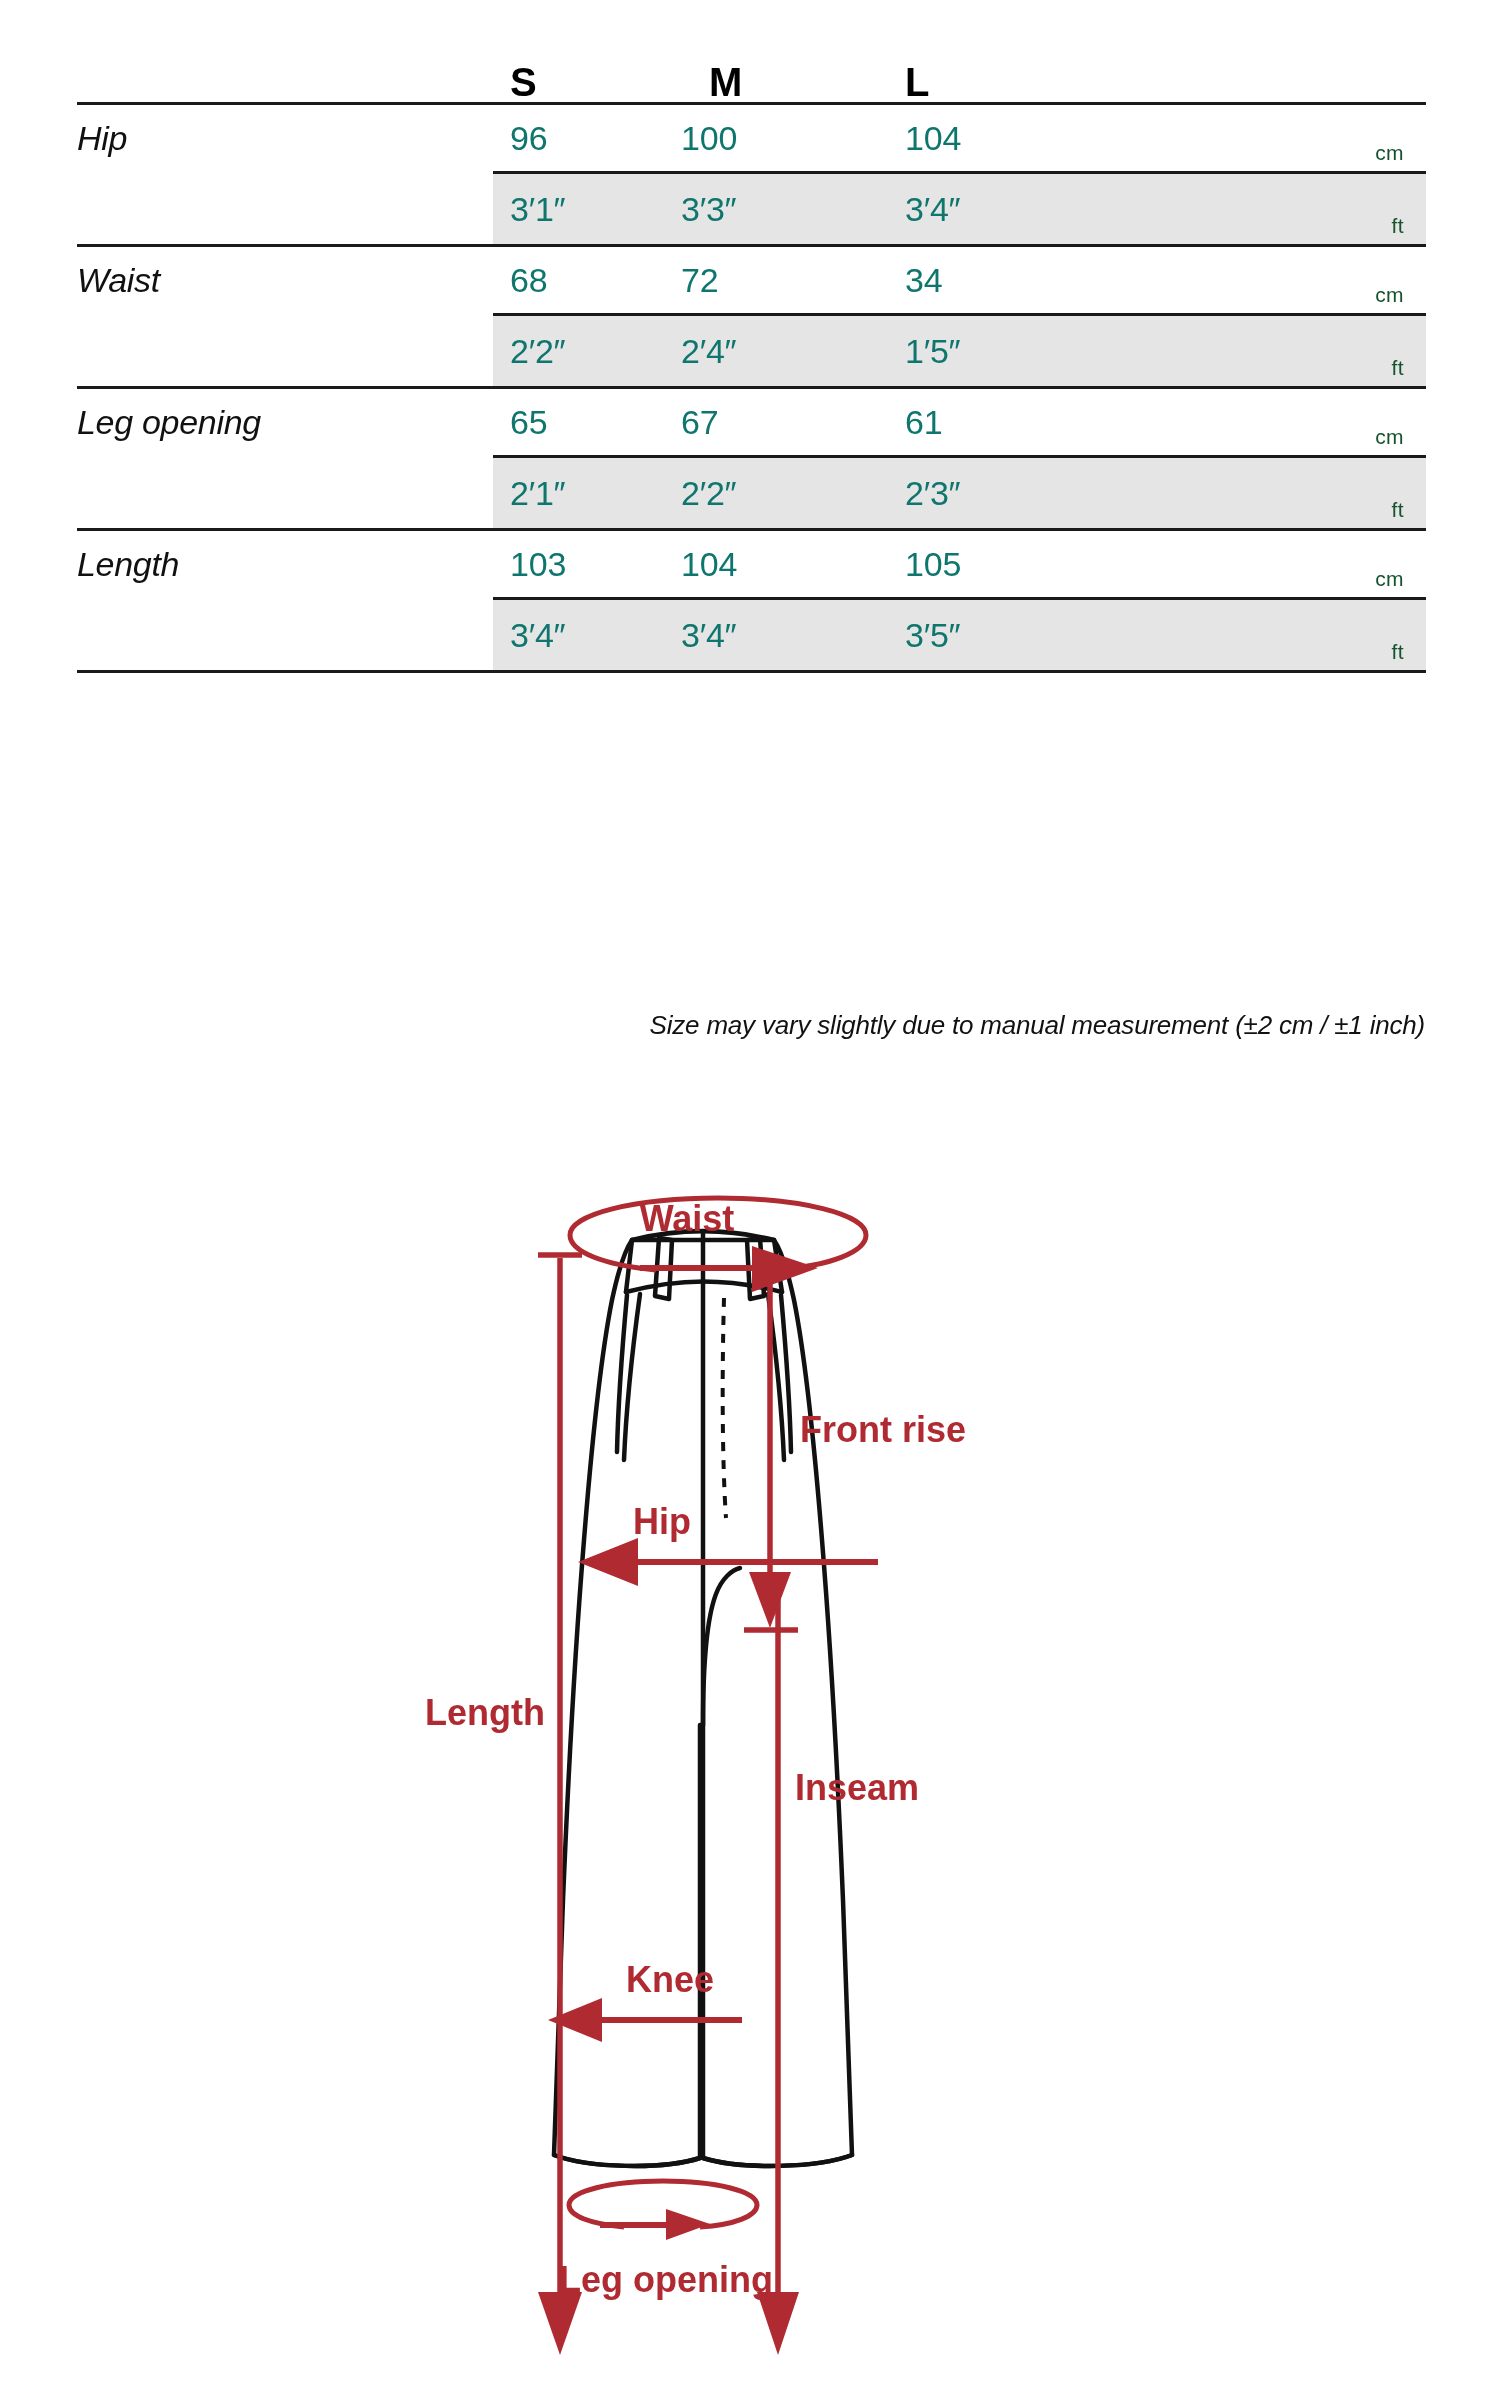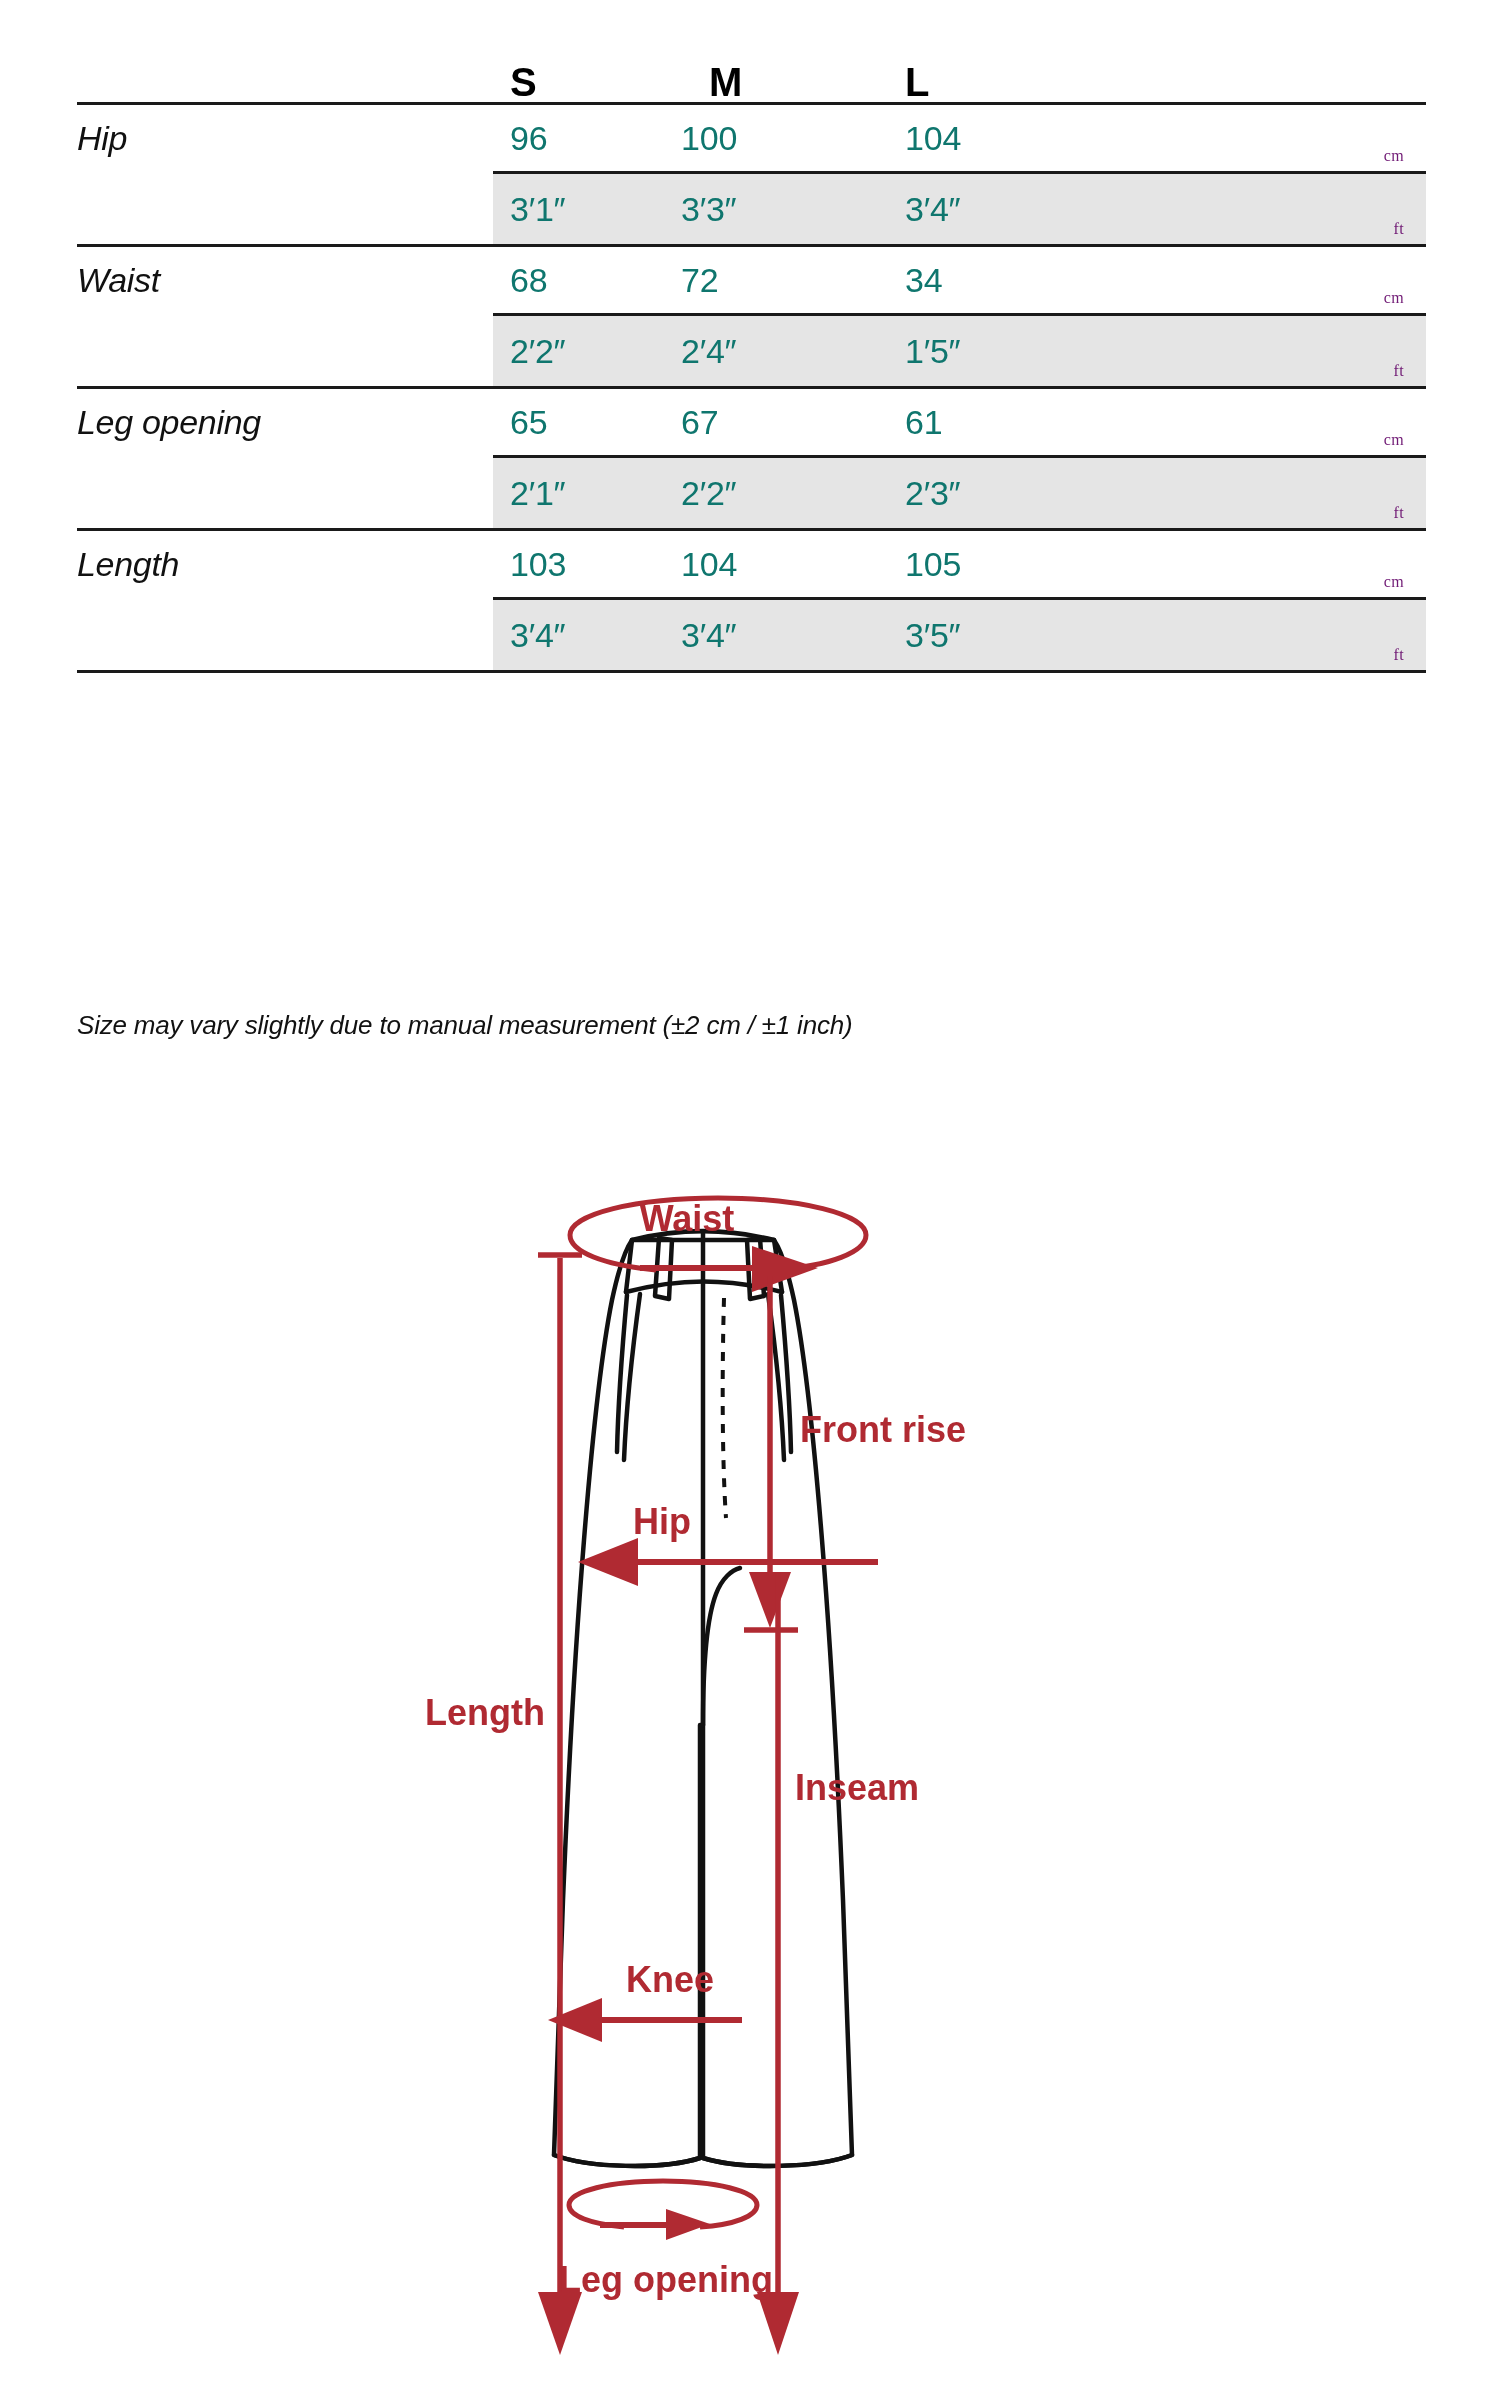--- a/index.html
+++ b/index.html
@@ -88,32 +88,31 @@
     letter-spacing: -0.2px;
   }
   .col-s { left: 433px; }
   .col-m { left: 604px; }
   .col-l { left: 828px; }
 
   .unit {
     position: absolute;
     right: 22px;
     bottom: 6px;
-    font-size: 16px;
-    color: #701a75;
+    font-size: 21px;
+    color: #14532d;
     letter-spacing: 0.4px;
-    font-family: Liberation Serif, serif;
   }
 
   .footnote {
     position: absolute;
     left: 77px;
     top: 1010px;
     width: 1349px;
-    text-align: left;
+    text-align: right;
     padding-right: 1px;
     font-size: 26px;
     font-style: italic;
     color: #111;
     letter-spacing: -0.2px;
   }
 
   
   .diagram {
     position: absolute;

